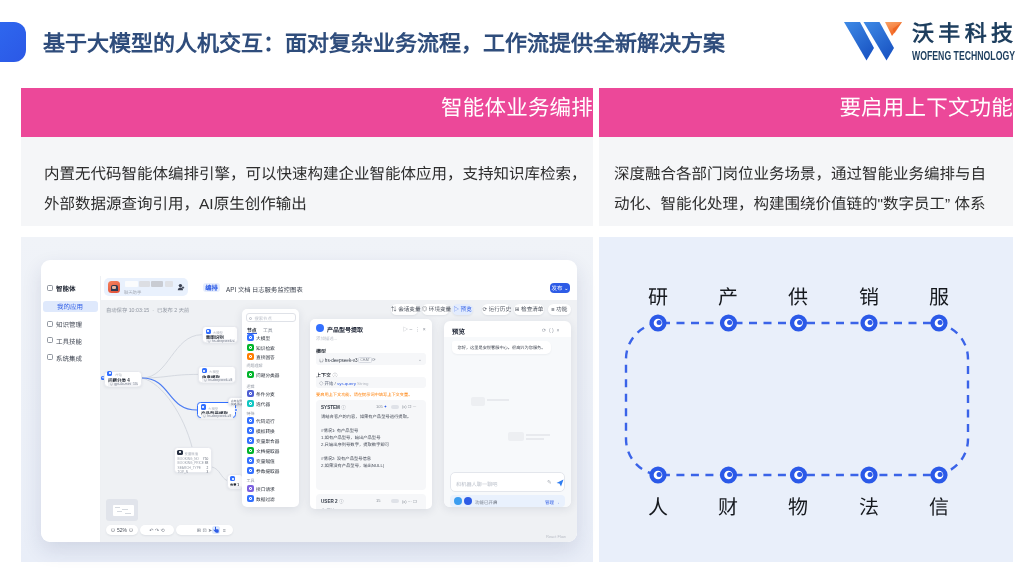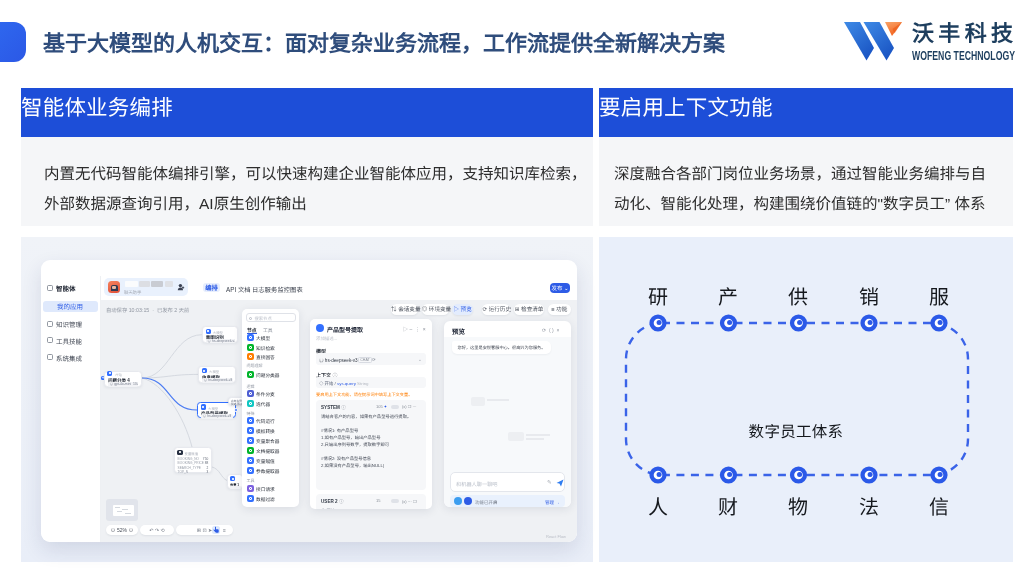--- a/index.html
+++ b/index.html
@@ -1,21 +1,21 @@
 <!DOCTYPE html>
 <html lang="zh-CN"><head>
 <meta charset="utf-8">
 <style>
 *{margin:0;padding:0;box-sizing:border-box}
 html,body{width:1034px;height:576px;background:#fff;overflow:hidden}
 body{font-family:"Liberation Sans",sans-serif;position:relative}
 .abs{position:absolute}
 #accent{left:-14px;top:22px;width:40px;height:40px;border-radius:12px;background:linear-gradient(135deg,#2f6af0,#2b58e6)}
 #title{left:43px;top:24.5px;font-size:22px;font-weight:bold;color:#2f4d7c;letter-spacing:0}
-.bar{top:88px;height:53px;background:#1d4ed8;color:#fff;font-size:21.5px;text-align:left;line-height:40px;letter-spacing:.2px}
+.bar{top:88px;height:53px;background:#ec4899;color:#fff;font-size:21.5px;text-align:right;line-height:40px;letter-spacing:.2px}
 #barL{left:21px;width:572px}
 #barR{left:599px;width:414px}
 .desc{top:137px;height:89px;background:#f5f6f8;font-size:15.5px;color:#2d2d2d;line-height:30px;white-space:nowrap}
 #descL{left:21px;width:572px;padding:22px 5px 0 23px}
 #descR{left:599px;width:414px;padding:22px 5px 0 15px}
 #panL{left:21px;top:237px;width:572px;height:325px;background:linear-gradient(180deg,#f0f3f8,#e9eef8)}
 #panR{left:599px;top:237px;width:414px;height:325px;background:#e9effa}
 
 .toplab,.botlab{position:absolute;width:40px;text-align:center;font-size:20px;font-weight:500;color:#15181d}
 .toplab{top:44px}
@@ -359,14 +359,13 @@
   <div class="abs toplab" style="left:39px">研</div>
   <div class="abs toplab" style="left:109px">产</div>
   <div class="abs toplab" style="left:179px">供</div>
   <div class="abs toplab" style="left:250px">销</div>
   <div class="abs toplab" style="left:320px">服</div>
   <div class="abs botlab" style="left:39px">人</div>
   <div class="abs botlab" style="left:109px">财</div>
   <div class="abs botlab" style="left:179px">物</div>
   <div class="abs botlab" style="left:250px">法</div>
   <div class="abs botlab" style="left:320px">信</div>
-  <div class="abs" id="dsys">数字员工体系</div>
 </div>
 
 </body></html>

